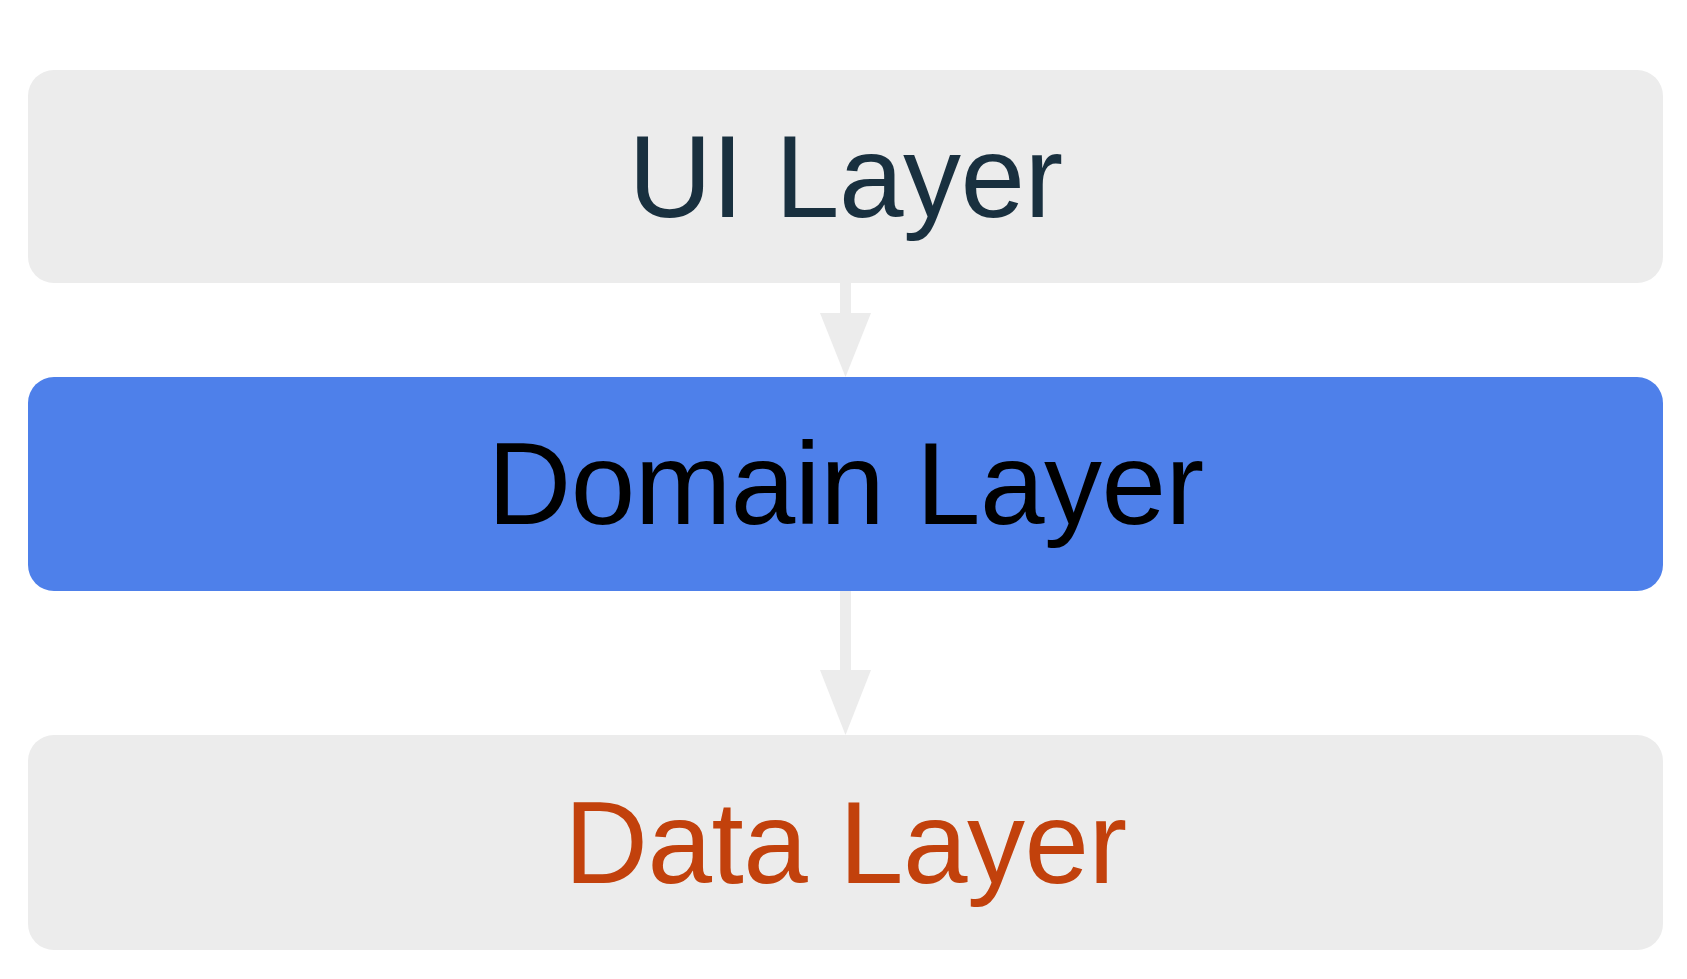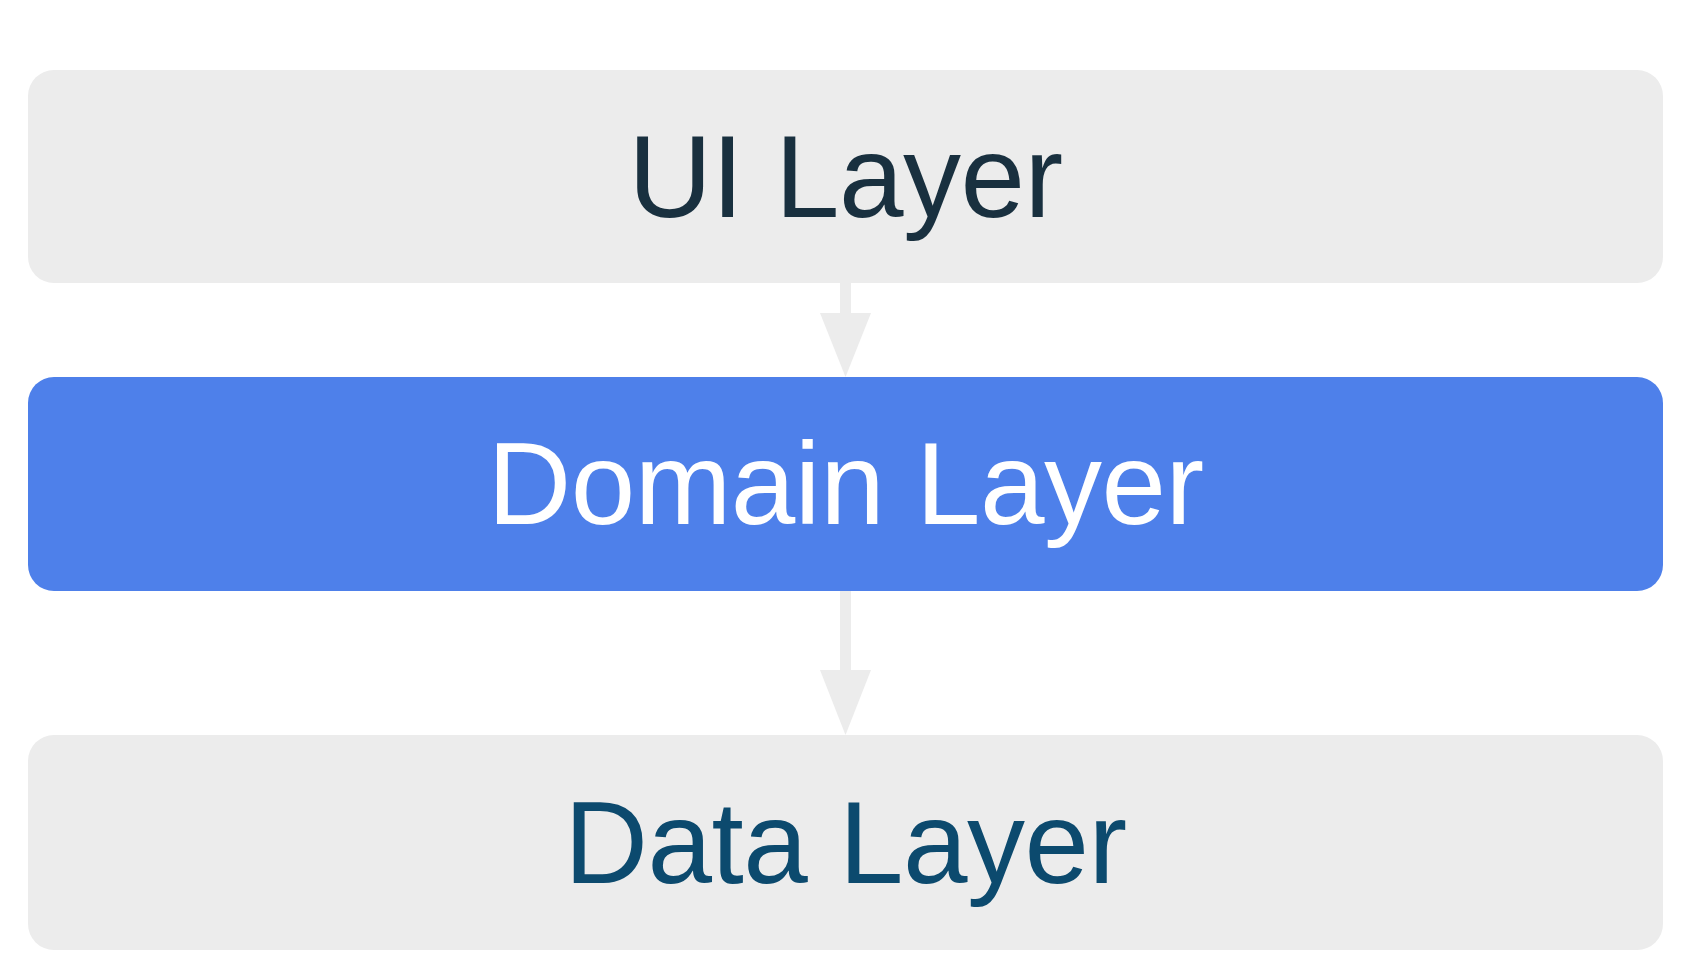--- a/index.html
+++ b/index.html
@@ -50,31 +50,31 @@
     color: #19303F;
   }
 
   
   #node-domain-layer {
     top: 377px;
     height: 214px;
     background: #4E80EA;
   }
   #node-domain-layer .node-label {
-    color: #ffffff;
+    color: #000000;
   }
 
   
   #node-data-layer {
     top: 735px;
     height: 215px;
     background: #ECECEC;
   }
   #node-data-layer .node-label {
-    color: #0c4a6e;
+    color: #c2410c;
   }
 
   
   .connector-arrow {
     position: absolute;
     left: 0;
     top: 0;
     width: 1687px;
     height: 979px;
     pointer-events: none;

